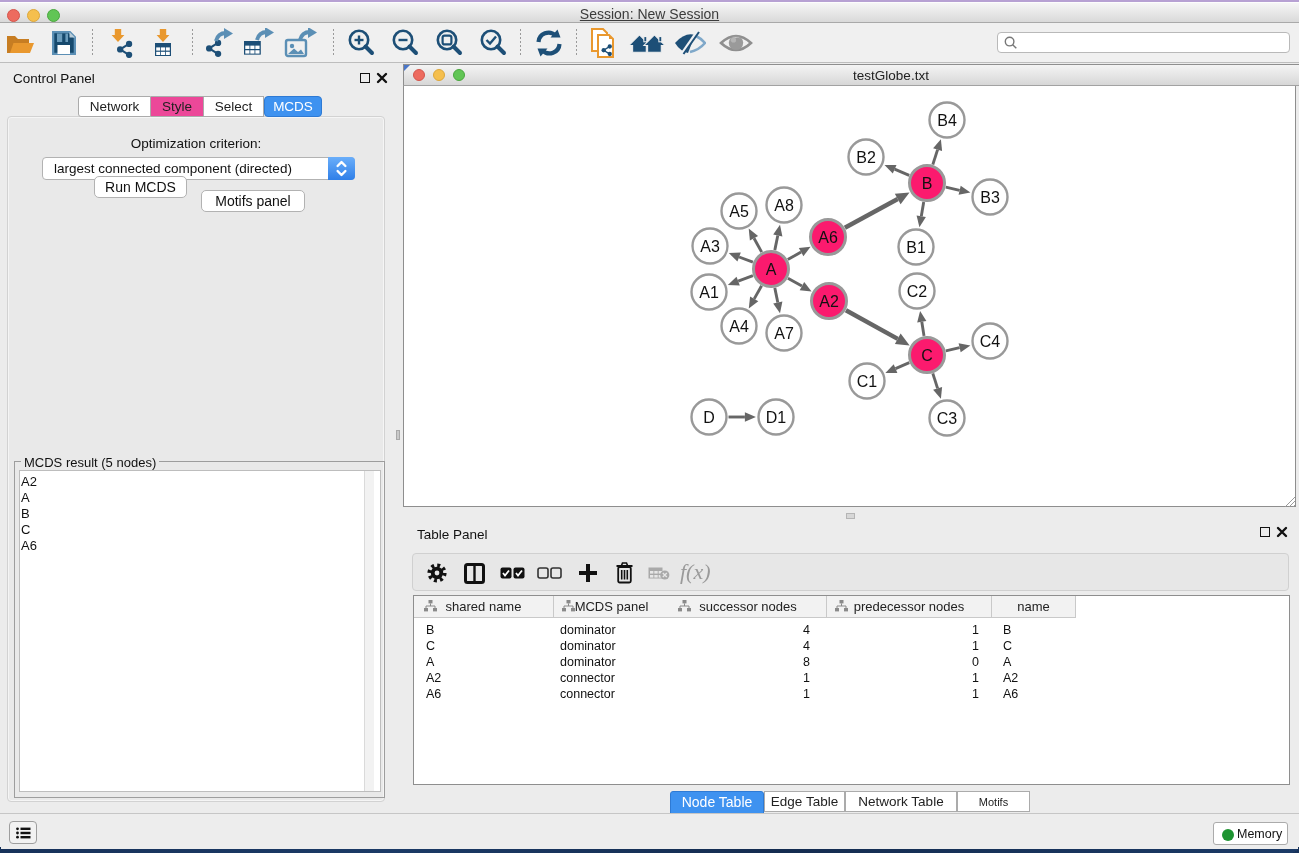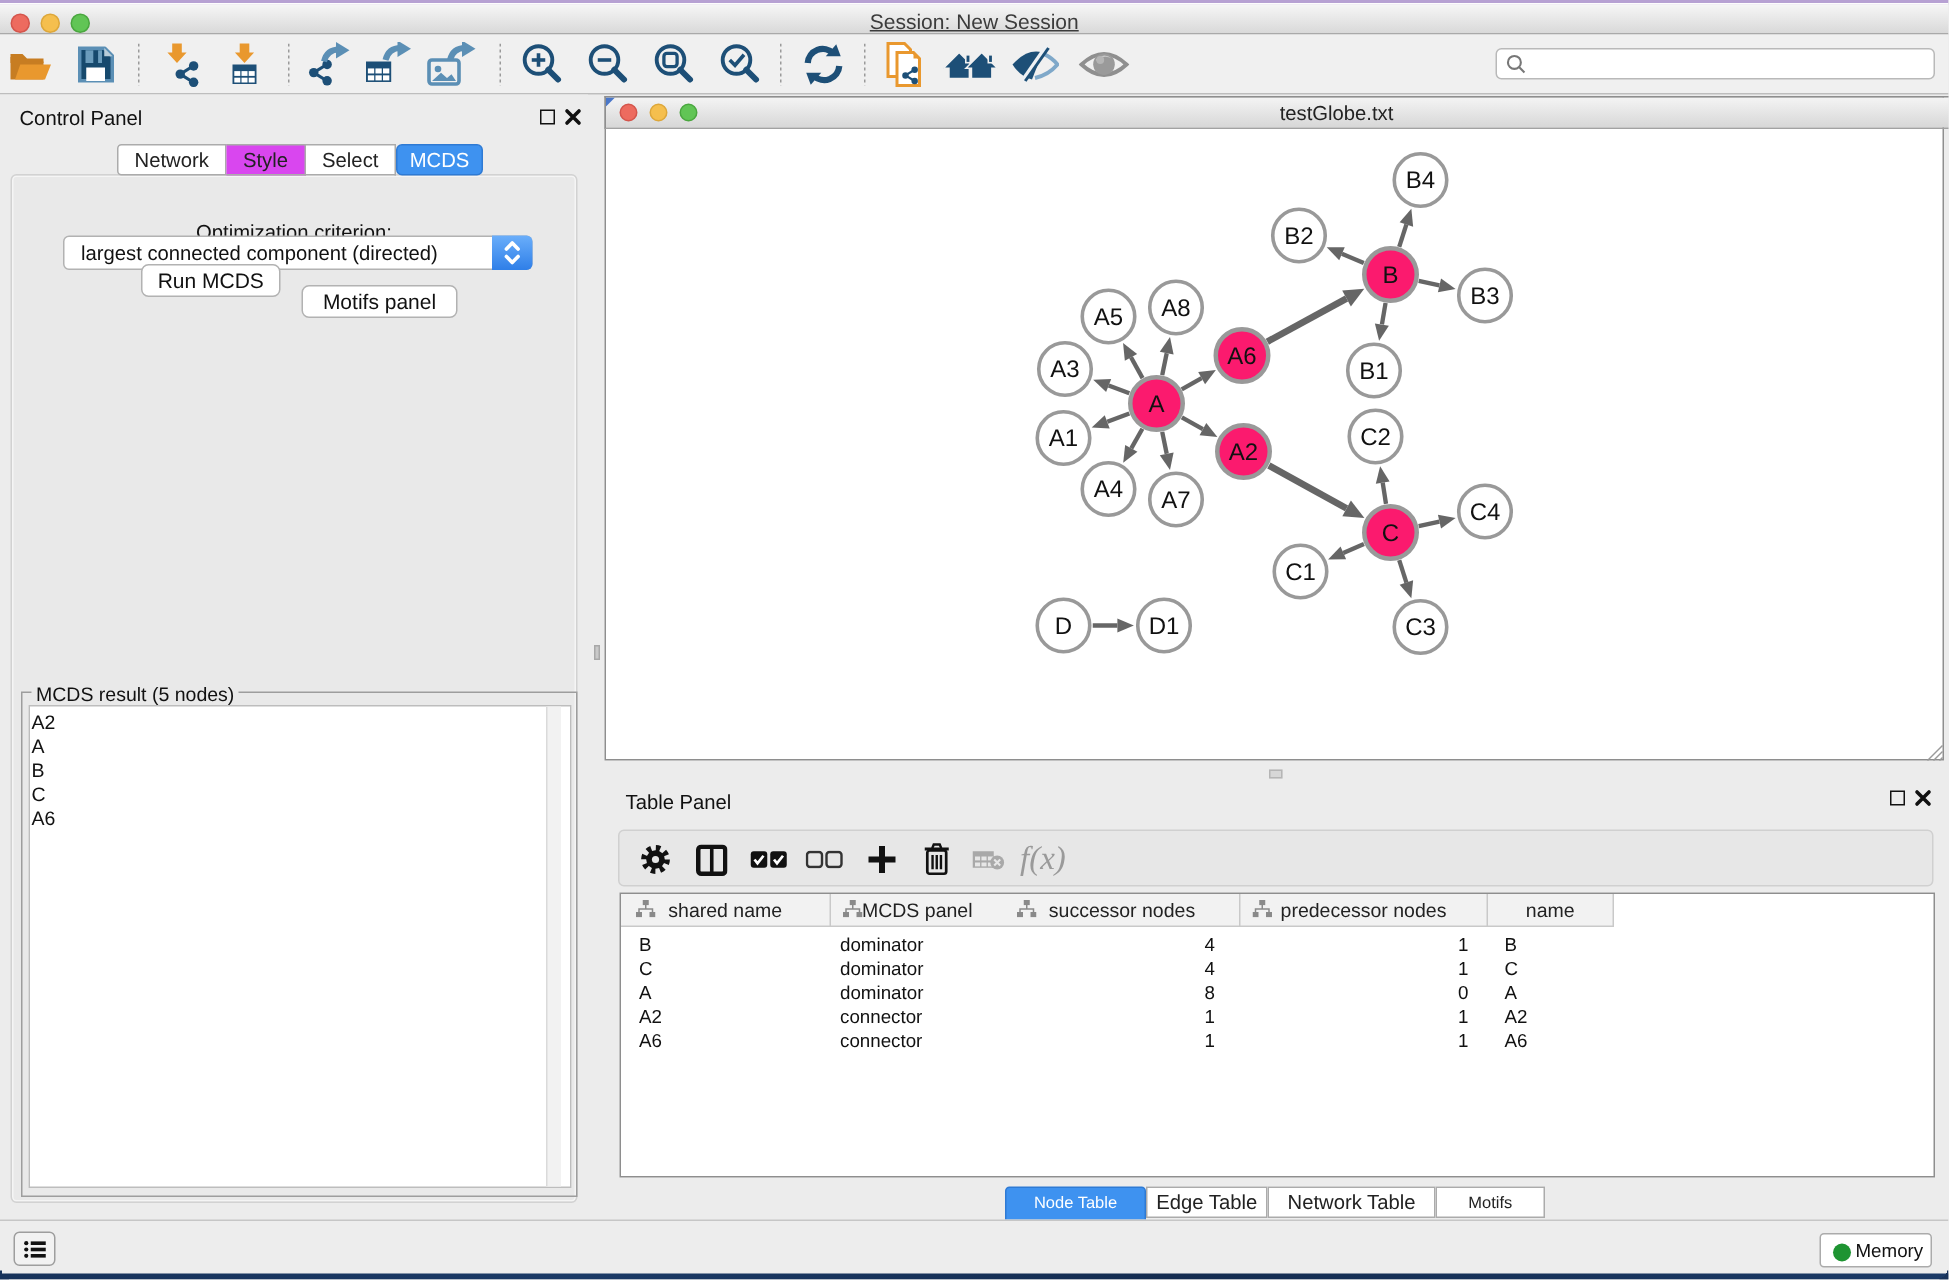--- a/index.html
+++ b/index.html
@@ -168,25 +168,25 @@
 <div class="abs" style="left:0;top:63px;width:392px;height:786px;background:#ececec;"></div>
 <div class="abs" style="left:13px;top:71px;font-size:13.5px;color:#111;">Control Panel</div>
 <div class="abs" style="left:360px;top:73px;width:10px;height:10px;border:1.6px solid #111;"></div>
 <svg class="abs" style="left:376px;top:72px" width="12" height="12" viewBox="0 0 12 12">
     <path d="M2 2 L10 10 M10 2 L2 10" stroke="#111" stroke-width="2.4" stroke-linecap="round"></path>
   </svg>
 
 <div class="abs" style="left:7px;top:116px;width:378px;height:686px;background:#e9e9e9;border:1px solid #d2d2d2;border-radius:4px;box-shadow:inset 0 0 0 1px #f5f5f5;"></div>
 
 <div class="abs" style="left:78px;top:96px;width:73px;height:21px;background:#fff;border:1px solid #ababab;border-radius:3px 0 0 3px;font-size:13.5px;color:#222;text-align:center;line-height:20px;">Network</div>
-<div class="abs" style="left:151px;top:96px;width:53px;height:21px;background:#d946ef;border:1px solid #ababab;border-left:none;font-size:13.5px;color:#222;text-align:center;line-height:20px;">Style</div>
+<div class="abs" style="left:151px;top:96px;width:53px;height:21px;background:#ec4899;border:1px solid #ababab;border-left:none;font-size:13.5px;color:#222;text-align:center;line-height:20px;">Style</div>
 <div class="abs" style="left:204px;top:96px;width:60px;height:21px;background:#fff;border:1px solid #ababab;border-left:none;font-size:13.5px;color:#222;text-align:center;line-height:20px;">Select</div>
 <div class="abs" style="left:264px;top:96px;width:58px;height:21px;background:#3e92f0;border:1px solid #2e7ad4;border-radius:4px;font-size:13.5px;color:#fff;text-align:center;line-height:20px;">MCDS</div>
 
-<div class="abs" style="left:0;top:136px;width:392px;text-align:center;font-size:13.5px;color:#111;margin-top:11px;">Optimization criterion:</div>
+<div class="abs" style="left:0;top:136px;width:392px;text-align:center;font-size:13.5px;color:#111;">Optimization criterion:</div>
 <div class="abs" style="left:42px;top:157px;width:313px;height:23px;background:#fff;border:1px solid #b2b2b2;border-radius:4px;">
   <div class="abs" style="left:11px;top:3px;font-size:13.5px;color:#111;">largest connected component (directed)</div>
   <div class="abs" style="right:-1px;top:-1px;width:27px;height:23px;background:linear-gradient(#6aaefa,#2f7fe8);border-radius:0 4px 4px 0;">
     <svg style="position:absolute;left:6px;top:2px" width="15" height="19" viewBox="0 0 15 19">
         <path d="M3.6 7 L7.5 3 L11.4 7" fill="none" stroke="#fff" stroke-width="2.4" stroke-linecap="round" stroke-linejoin="round"></path>
         <path d="M3.6 12 L7.5 16 L11.4 12" fill="none" stroke="#fff" stroke-width="2.4" stroke-linecap="round" stroke-linejoin="round"></path>
       </svg>
   </div>
 </div>
 <div class="abs" style="left:94px;top:176px;width:93px;height:22px;background:#fff;border:1px solid #b2b2b2;border-radius:5px;font-size:14px;color:#111;text-align:center;line-height:21px;">Run MCDS</div>
@@ -454,21 +454,21 @@
     </div>
   <div style="position:relative;height:16px;">
       <span style="position:absolute;left:12px;">A6</span>
       <span style="position:absolute;left:146px;">connector</span>
       <span style="position:absolute;left:256px;width:140px;text-align:right;">1</span>
       <span style="position:absolute;left:420px;width:145px;text-align:right;">1</span>
       <span style="position:absolute;left:589px;">A6</span>
     </div>
 </div>
 
-<div class="abs" style="left:670px;top:791px;width:94px;height:32px;background:#3e92f0;border:1px solid #2e7ad4;border-radius:3px;font-size:11px;color:#fff;text-align:center;line-height:20px;">Node Table</div>
+<div class="abs" style="left:670px;top:791px;width:94px;height:32px;background:#3e92f0;border:1px solid #2e7ad4;border-radius:3px;font-size:14px;color:#fff;text-align:center;line-height:20px;">Node Table</div>
 <div class="abs" style="left:764px;top:791px;width:81px;height:21px;background:#fff;border:1px solid #ababab;font-size:13.5px;color:#222;text-align:center;line-height:20px;">Edge Table</div>
 <div class="abs" style="left:845px;top:791px;width:112px;height:21px;background:#fff;border:1px solid #ababab;font-size:13.5px;color:#222;text-align:center;line-height:20px;">Network Table</div>
 <div class="abs" style="left:957px;top:791px;width:73px;height:21px;background:#fff;border:1px solid #ababab;font-size:11px;color:#222;text-align:center;line-height:20px;">Motifs</div>
 
 <div class="abs" style="left:0;top:813px;width:1299px;height:36px;background:#ededed;border-top:1px solid #c6c6c6;"></div>
 <div class="abs" style="left:9px;top:821px;width:28px;height:23px;background:#f2f2f2;border:1px solid #9e9e9e;border-radius:4px;">
   <svg style="position:absolute;left:6px;top:5px" width="15" height="12" viewBox="0 0 15 12">
       <g fill="#111">
         <circle cx="1.5" cy="1.8" r="1.4"></circle>
         <circle cx="1.5" cy="6" r="1.4"></circle>

